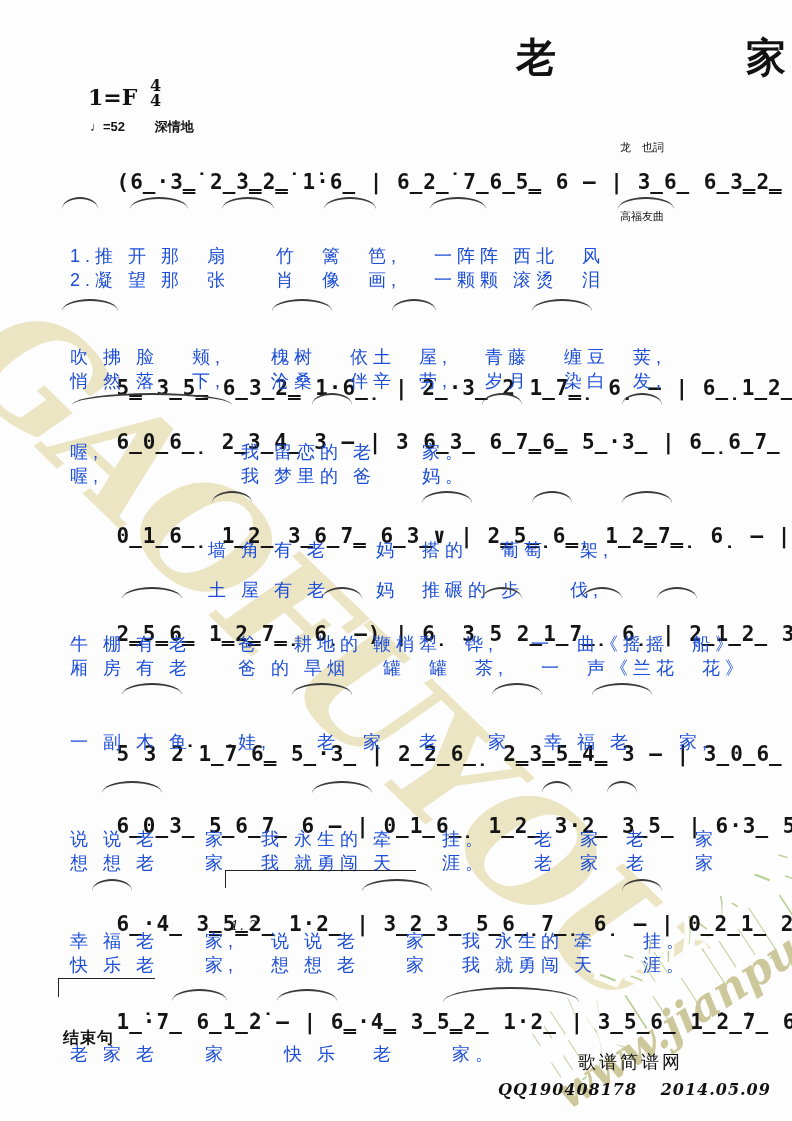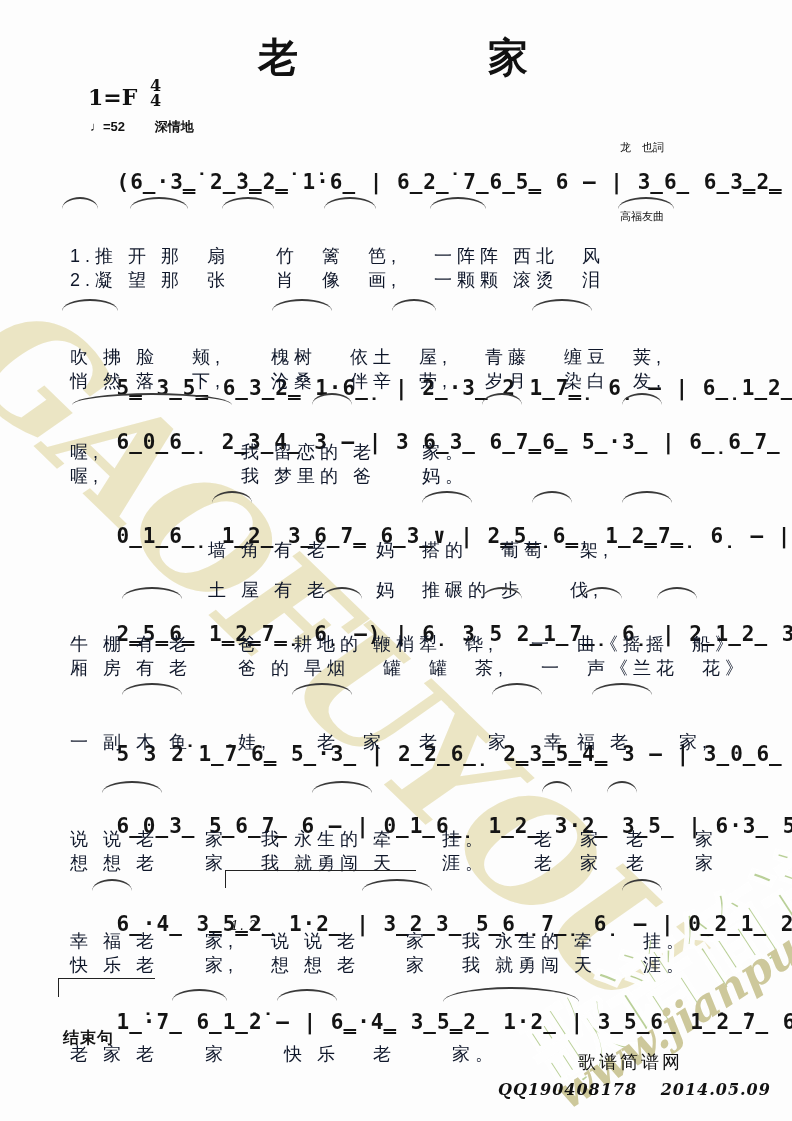--- a/index.html
+++ b/index.html
@@ -11,36 +11,36 @@
            font-size:150px;letter-spacing:-6px;color:#ebe5c4;
            transform:rotate(44deg);transform-origin:0 0;white-space:nowrap;}
   .wm-site{position:absolute;left:538px;top:1000px;z-index:0;
            font-family:"Liberation Sans",sans-serif;font-weight:bold;font-size:92px;
            color:#b7ce94;-webkit-text-stroke:2px #ffffff;opacity:.95;
            transform:rotate(-33deg);transform-origin:0 50%;white-space:nowrap;}
   .wm-url{position:absolute;left:560px;top:1072px;z-index:0;
           font-family:"DejaVu Serif",serif;font-style:italic;font-weight:bold;font-size:44px;
           color:#cdc89b;transform:rotate(-33deg);transform-origin:0 50%;white-space:nowrap;}
   
-  .title{position:absolute;left:0;right:0;top:30px;text-align:center;z-index:1;
+  .title{position:absolute;left:0;right:0;top:30px;text-align:right;z-index:1;
          font-size:40px;font-weight:bold;letter-spacing:6px;white-space:pre;}
   .keysig{position:absolute;left:88px;top:84px;z-index:1;font-size:22px;font-weight:bold;
           font-family:"DejaVu Serif",serif;}
   .meter{position:absolute;left:150px;top:78px;z-index:1;font-size:16px;font-weight:bold;
          font-family:"DejaVu Serif",serif;line-height:15px;text-align:center;}
   .temporow{position:absolute;left:90px;top:118px;z-index:1;font-size:13px;font-weight:bold;}
   .temporow .expr{margin-left:26px;text-align:center;}
   .credits{position:absolute;left:620px;top:90px;z-index:1;font-size:11px;line-height:23px;
            text-align:justify;white-space:pre;}
   
   .notes{position:absolute;left:62px;z-index:1;white-space:pre;
          font-family:"DejaVu Sans Mono",monospace;font-weight:bold;font-size:21px;
          letter-spacing:1px;color:#141414;}
   .lyr{position:absolute;left:70px;z-index:1;white-space:pre;
-       font-size:18px;letter-spacing:5px;color:#0f172a;}
+       font-size:18px;letter-spacing:5px;color:#1d4ed8;}
   .arc{position:absolute;top:-11px;height:10px;z-index:1;
        border-top:2px solid #3a3a3a;border-radius:50% 50% 0 0 / 100% 100% 0 0;}
   .tie{position:absolute;top:-13px;height:13px;z-index:1;
        border-top:2px solid #3a3a3a;border-radius:50% 50% 0 0 / 100% 100% 0 0;}
   .volta{position:absolute;top:-20px;height:17px;z-index:1;
          border-top:1px solid #222;border-left:1px solid #222;}
   .volta em{display:block;margin:0 0 0 5px;font:italic 12px "DejaVu Serif",serif;}
   .endbracket{position:absolute;top:-22px;height:18px;z-index:1;
               border-top:1px solid #222;border-left:1px solid #222;}
   .endbracket em{display:block;margin:1px 0 0 4px;font-style:normal;font-size:16px;font-weight:bold;}

